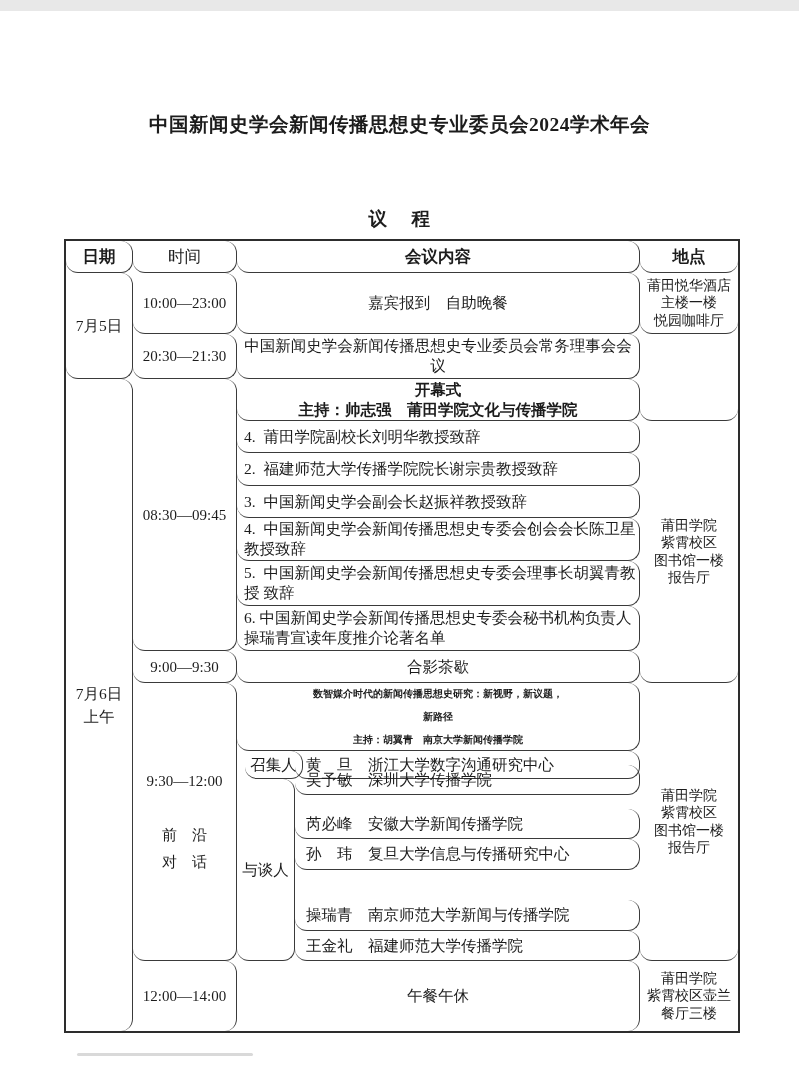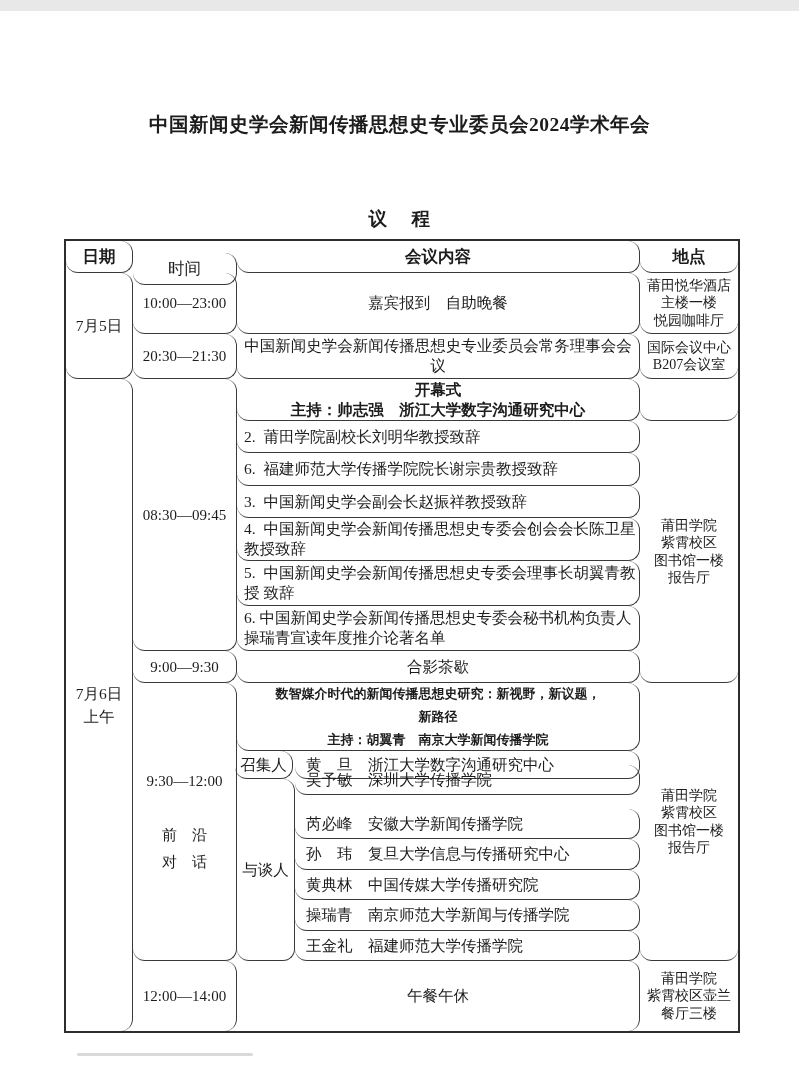--- a/index.html
+++ b/index.html
@@ -42,88 +42,85 @@
   .eb{border-bottom:none;}
   .bold{font-weight:bold;}
   .hdr{font-size:16.5px;font-weight:bold;}
   .hdr-normal{font-size:16.5px;font-weight:normal;}
   .time{font-size:15px;}
   .t5line{line-height:27px;}
   .d2line{line-height:23px;}
   .loc{font-size:14px;line-height:17.5px;}
   .left{justify-content:flex-start;text-align:left;padding-left:7px;}
   .pl11{padding-left:11px;text-align:right;}
-  .ce1{line-height:23px;font-size:13px;}
+  .ce1{line-height:23px;font-size:10px;}
   .artifact{
     position:absolute;left:77px;top:1042px;width:176px;height:3px;
     background:#d9d9d9;border-radius:2px;
   }
 </style>
 </head>
 <body>
 
 <div class="page">
 
   <div class="title-line t1" data-bind="page.title_line1">中国新闻史学会新闻传播思想史专业委员会2024学术年会</div>
   <div class="title-line t3" data-bind="page.title_line3">议　 程</div>
 
   <div class="agenda">
 
     <div class="cell hdr" style="left:0;top:0;width:67px;height:32px;" data-bind="agenda.header.date">日期</div>
-    <div class="cell hdr-normal" style="left:67px;top:12px;width:104px;height:32px;" data-bind="agenda.header.time">时间</div>
+    <div class="cell hdr-normal" style="left:67px;top:0;width:104px;height:32px;" data-bind="agenda.header.time">时间</div>
     <div class="cell hdr" style="left:171px;top:0;width:403px;height:32px;" data-bind="agenda.header.content">会议内容</div>
     <div class="cell hdr er" style="left:574px;top:0;width:98px;height:32px;" data-bind="agenda.header.location">地点</div>
 
     <div class="cell" style="left:0;top:32px;width:67px;height:106px;" data-bind="agenda.dates.d1">7月5日</div>
     <div class="cell eb d2line" style="left:0;top:138px;width:67px;height:652px;" data-bind="agenda.dates.d2">7月6日
 上午</div>
 
     <div class="cell time" style="left:67px;top:32px;width:104px;height:61px;" data-bind="agenda.times.t1">10:00—23:00</div>
     <div class="cell time" style="left:67px;top:93px;width:104px;height:45px;" data-bind="agenda.times.t2">20:30—21:30</div>
     <div class="cell time" style="left:67px;top:138px;width:104px;height:272px;" data-bind="agenda.times.t3">08:30—09:45</div>
     <div class="cell time" style="left:67px;top:410px;width:104px;height:32px;" data-bind="agenda.times.t4">9:00—9:30</div>
     <div class="cell time t5line" style="left:67px;top:442px;width:104px;height:278px;" data-bind="agenda.times.t5">9:30—12:00
 
 前　沿
 对　话</div>
     <div class="cell time eb" style="left:67px;top:720px;width:104px;height:70px;" data-bind="agenda.times.t6">12:00—14:00</div>
 
     <div class="cell" style="left:171px;top:32px;width:403px;height:61px;" data-bind="agenda.content.registration">嘉宾报到　自助晚餐</div>
     <div class="cell" style="left:171px;top:93px;width:403px;height:45px;" data-bind="agenda.content.council_meeting">中国新闻史学会新闻传播思想史专业委员会常务理事会会议</div>
     <div class="cell bold" style="left:171px;top:138px;width:403px;height:42px;" data-bind="agenda.content.opening.title">开幕式
-主持：帅志强　浙江大学数字沟通研究中心</div>
-    <div class="cell left" style="left:171px;top:180px;width:403px;height:32px;" data-bind="agenda.content.opening.items.0">2.  莆田学院副校长刘明华教授致辞</div>
-    <div class="cell left" style="left:171px;top:212px;width:403px;height:33px;" data-bind="agenda.content.opening.items.1">6.  福建师范大学传播学院院长谢宗贵教授致辞</div>
+主持：帅志强　莆田学院文化与传播学院</div>
+    <div class="cell left" style="left:171px;top:180px;width:403px;height:32px;" data-bind="agenda.content.opening.items.0">4.  莆田学院副校长刘明华教授致辞</div>
+    <div class="cell left" style="left:171px;top:212px;width:403px;height:33px;" data-bind="agenda.content.opening.items.1">2.  福建师范大学传播学院院长谢宗贵教授致辞</div>
     <div class="cell left" style="left:171px;top:245px;width:403px;height:32px;" data-bind="agenda.content.opening.items.2">3.  中国新闻史学会副会长赵振祥教授致辞</div>
     <div class="cell left" style="left:171px;top:277px;width:403px;height:43px;" data-bind="agenda.content.opening.items.3">4.  中国新闻史学会新闻传播思想史专委会创会会长陈卫星
 教授致辞</div>
     <div class="cell left" style="left:171px;top:320px;width:403px;height:45px;" data-bind="agenda.content.opening.items.4">5.  中国新闻史学会新闻传播思想史专委会理事长胡翼青教
 授 致辞</div>
     <div class="cell left" style="left:171px;top:365px;width:403px;height:45px;" data-bind="agenda.content.opening.items.5">6. 中国新闻史学会新闻传播思想史专委会秘书机构负责人
 操瑞青宣读年度推介论著名单</div>
     <div class="cell" style="left:171px;top:410px;width:403px;height:32px;" data-bind="agenda.content.photo_break">合影茶歇</div>
     <div class="cell bold ce1" style="left:171px;top:442px;width:403px;height:68px;" data-bind="agenda.content.session.title">数智媒介时代的新闻传播思想史研究：新视野，新议题，
 新路径
 主持：胡翼青　南京大学新闻传播学院</div>
-    <div class="cell" style="left:169px;top:510px;width:58px;height:28px;" data-bind="agenda.content.session.convener_label">召集人</div>
+    <div class="cell" style="left:179px;top:510px;width:58px;height:28px;" data-bind="agenda.content.session.convener_label">召集人</div>
     <div class="cell left pl11" style="left:229px;top:510px;width:345px;height:28px;" data-bind="agenda.content.session.convener">黄　旦　浙江大学数字沟通研究中心</div>
     <div class="cell" style="left:171px;top:538px;width:58px;height:182px;" data-bind="agenda.content.session.discussant_label">与谈人</div>
     <div class="cell left pl11" style="left:229px;top:524px;width:345px;height:30px;" data-bind="agenda.content.session.discussants.0">吴予敏　深圳大学传播学院</div>
     <div class="cell left pl11" style="left:229px;top:568px;width:345px;height:30px;" data-bind="agenda.content.session.discussants.1">芮必峰　安徽大学新闻传播学院</div>
     <div class="cell left pl11" style="left:229px;top:598px;width:345px;height:31px;" data-bind="agenda.content.session.discussants.2">孙　玮　复旦大学信息与传播研究中心</div>
-    <div class="cell left pl11" style="left:229px;top:629px;width:345px;height:30px;" data-bind="agenda.content.session.discussants.3">黄典林　中国传媒大学传播研究院</div>
     <div class="cell left pl11" style="left:229px;top:659px;width:345px;height:31px;" data-bind="agenda.content.session.discussants.4">操瑞青　南京师范大学新闻与传播学院</div>
     <div class="cell left pl11" style="left:229px;top:690px;width:345px;height:30px;" data-bind="agenda.content.session.discussants.5">王金礼　福建师范大学传播学院</div>
     <div class="cell eb" style="left:171px;top:720px;width:403px;height:70px;" data-bind="agenda.content.lunch">午餐午休</div>
 
     <div class="cell loc er" style="left:574px;top:32px;width:98px;height:61px;" data-bind="agenda.locations.hotel">莆田悦华酒店
 主楼一楼
 悦园咖啡厅</div>
-    <div class="cell loc er" style="left:574px;top:93px;width:98px;height:45px;" data-bind="agenda.locations.conf_center">国际会议中心
-B207会议室</div>
     <div class="cell loc er" style="left:574px;top:138px;width:98px;height:42px;"></div>
     <div class="cell loc er" style="left:574px;top:180px;width:98px;height:262px;" data-bind="agenda.locations.opening">莆田学院
 紫霄校区
 图书馆一楼
 报告厅</div>
     <div class="cell loc er" style="left:574px;top:442px;width:98px;height:278px;" data-bind="agenda.locations.session">莆田学院
 紫霄校区
 图书馆一楼
 报告厅</div>
     <div class="cell loc er eb" style="left:574px;top:720px;width:98px;height:70px;" data-bind="agenda.locations.lunch">莆田学院

